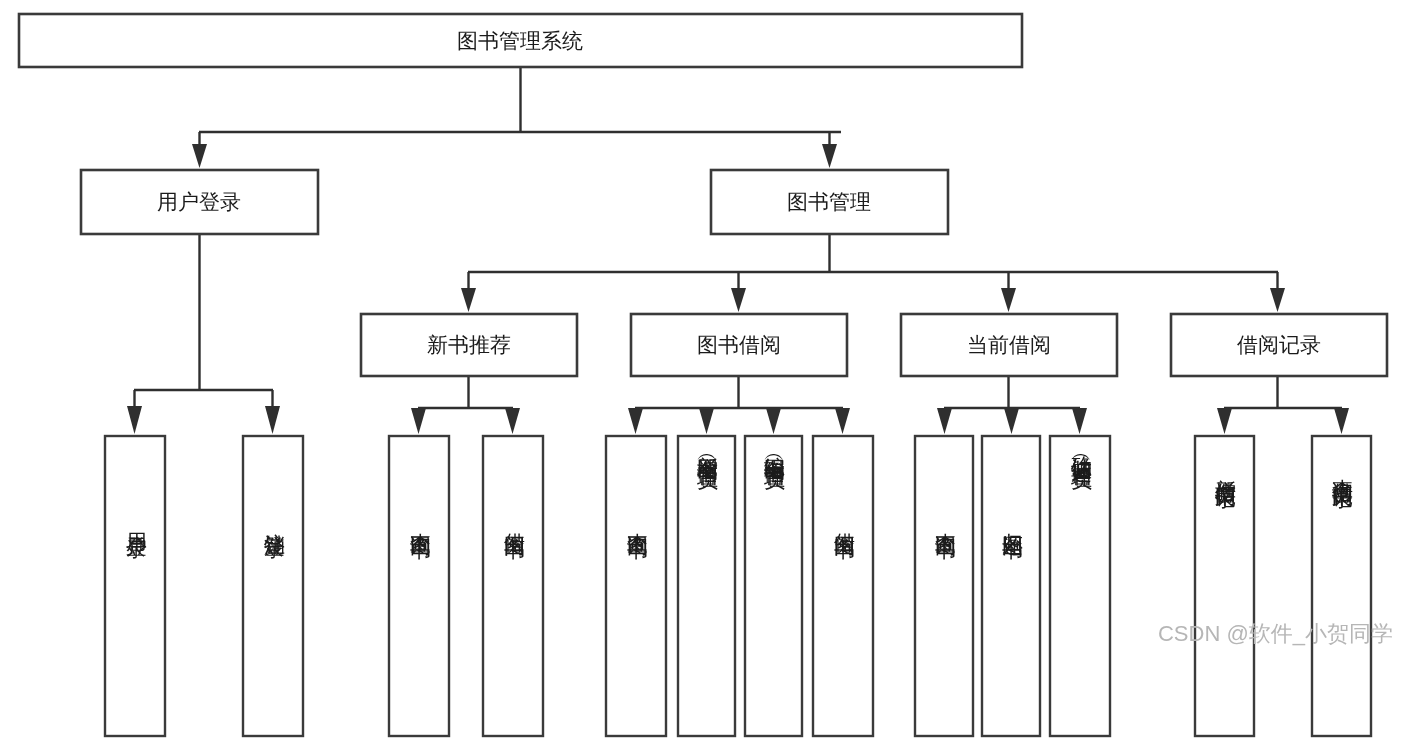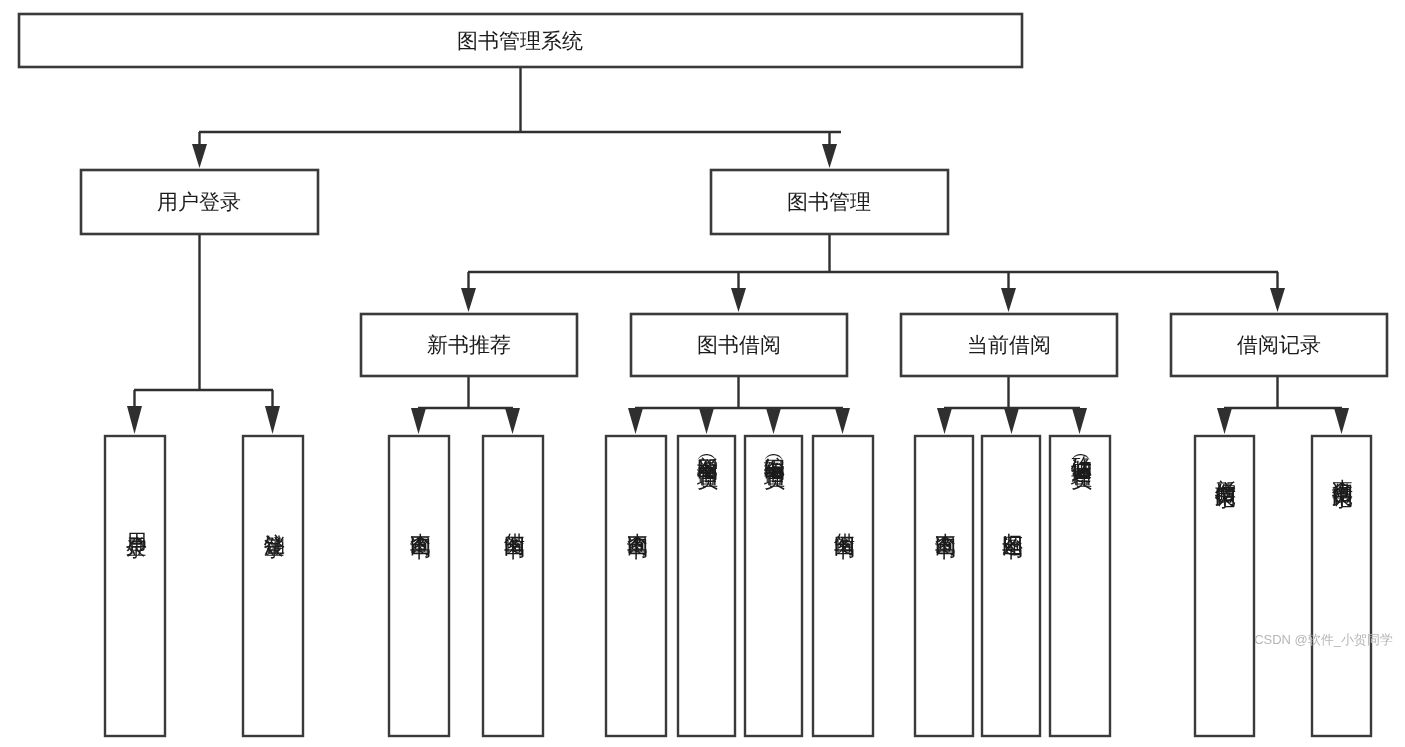--- a/index.html
+++ b/index.html
@@ -56,21 +56,21 @@
     writing-mode: tb;
     glyph-orientation-vertical: 0;
     letter-spacing: 2px;
     font-size: 21px;
   }
   .watermark {
     position: absolute;
     right: 12px;
     bottom: 4px;
     font-family: "Liberation Sans", "DejaVu Sans", sans-serif;
-    font-size: 13px;
+    font-size: 22px;
     color: #b6b6b6;
     white-space: nowrap;
     pointer-events: none;
   }
 </style>
 </head>
 <body>
 
 <div id="diagram-root">
   <svg class="flow" viewBox="0 0 1405 747" xmlns="http://www.w3.org/2000/svg">

